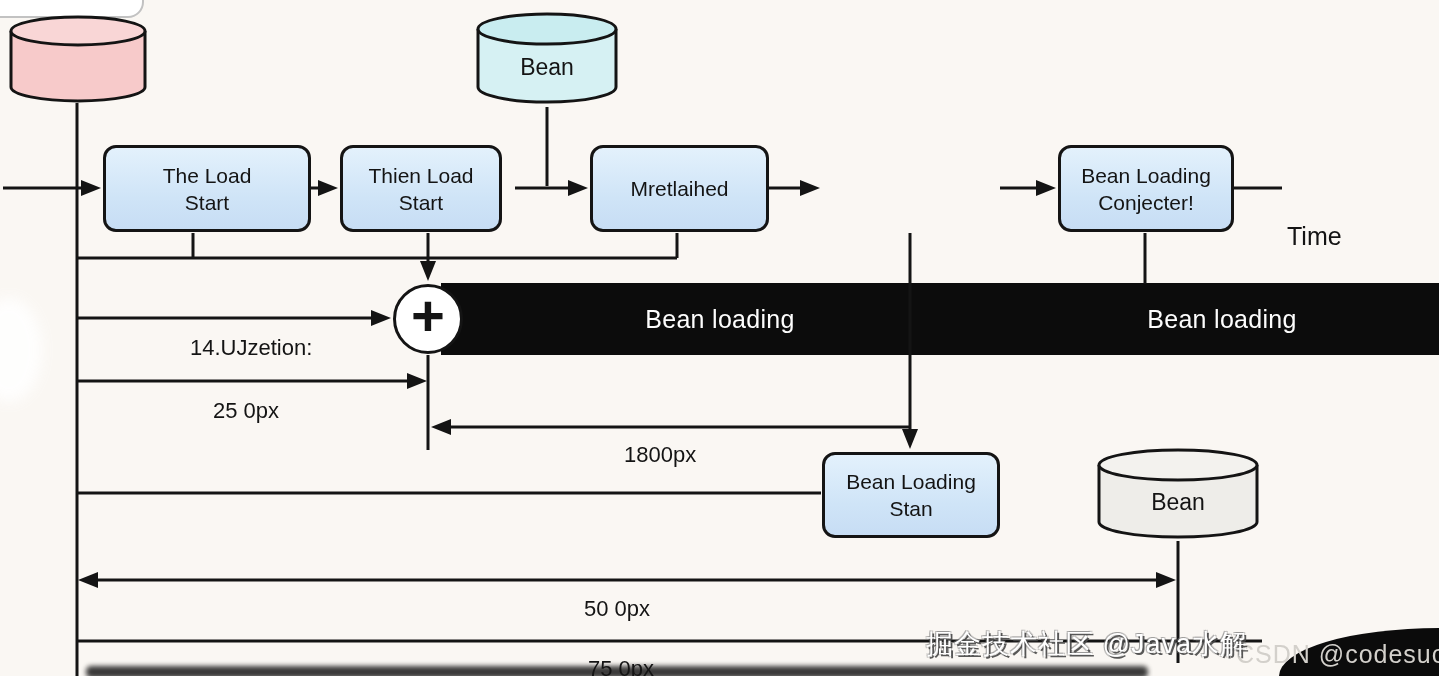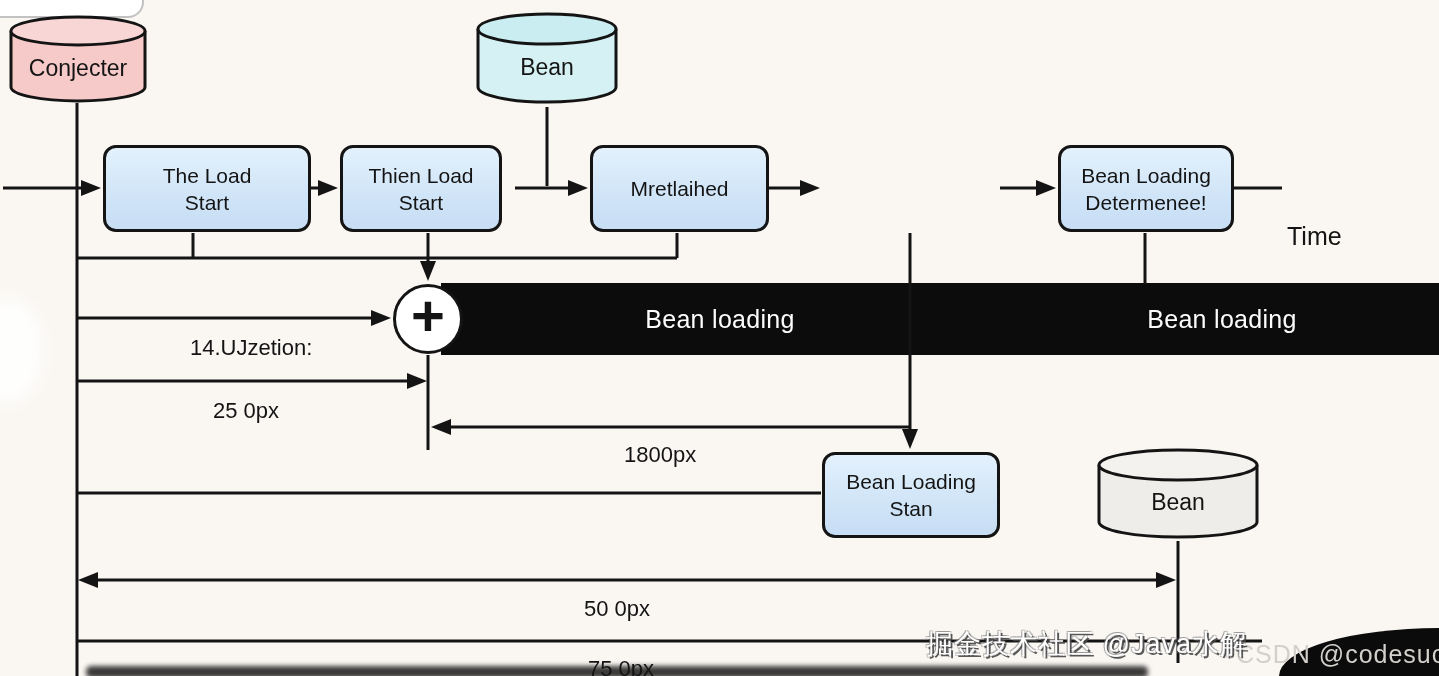--- a/index.html
+++ b/index.html
@@ -140,21 +140,20 @@
 
   <div class="plus-circle">
     <span>+</span>
   </div>
 
   <div class="cyl" id="cylConjecter">
     <svg width="140" height="90" viewBox="0 0 140 90">
       <path d="M3 16 L3 72 A67 14 0 0 0 137 72 L137 16" fill="#f7caca" stroke="#141414" stroke-width="3"></path>
       <ellipse cx="70" cy="16" rx="67" ry="14" fill="#f9d6d6" stroke="#141414" stroke-width="3"></ellipse>
     </svg>
-    <div class="cyl-label">Conjecter</div>
   </div>
 
   <div class="cyl" id="cylBeanTop">
     <svg width="144" height="94" viewBox="0 0 144 94">
       <path d="M3 17 L3 75 A69 15 0 0 0 141 75 L141 17" fill="#d6f1f3" stroke="#141414" stroke-width="3"></path>
       <ellipse cx="72" cy="17" rx="69" ry="15" fill="#c9edf0" stroke="#141414" stroke-width="3"></ellipse>
     </svg>
     <div class="cyl-label">Bean</div>
   </div>
 
@@ -173,21 +172,21 @@
   <div class="pbox" id="box2">
     <span>Thien Load</span>
     <span>Start</span>
   </div>
   <div class="pbox" id="box3">
     <span>Mretlaihed</span>
     <span></span>
   </div>
   <div class="pbox" id="box5">
     <span>Bean Loading</span>
-    <span>Determenee!</span>
+    <span>Conjecter!</span>
   </div>
   <div class="pbox" id="boxStan">
     <span>Bean Loading</span>
     <span>Stan</span>
   </div>
 
   <div class="lbl" id="lblTime">Time</div>
   <div class="lbl" id="lblInit">14.UJzetion:</div>
   <div class="lbl" id="lblD25">25 0px</div>
   <div class="lbl" id="lblD1800">1800px</div>

